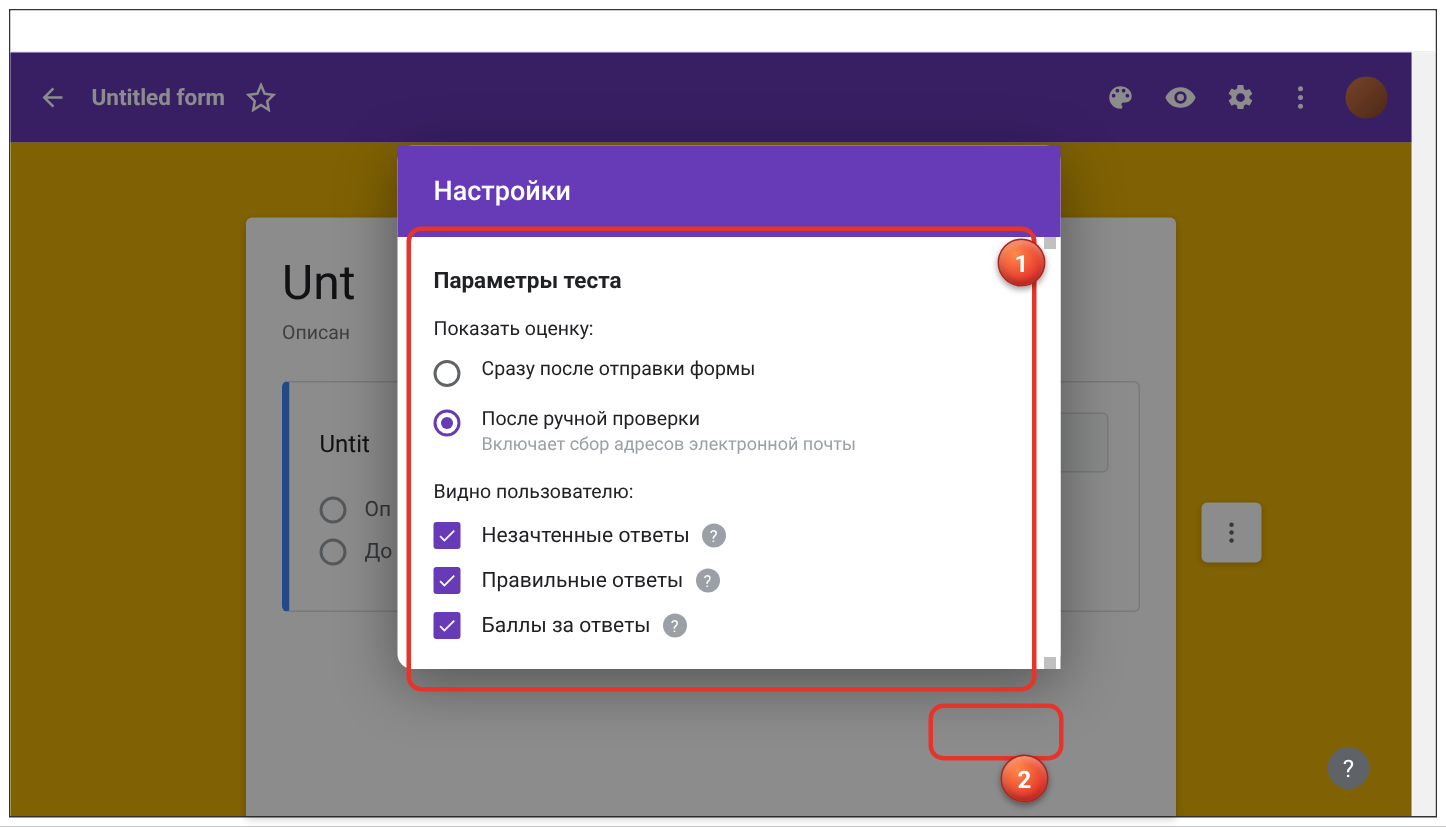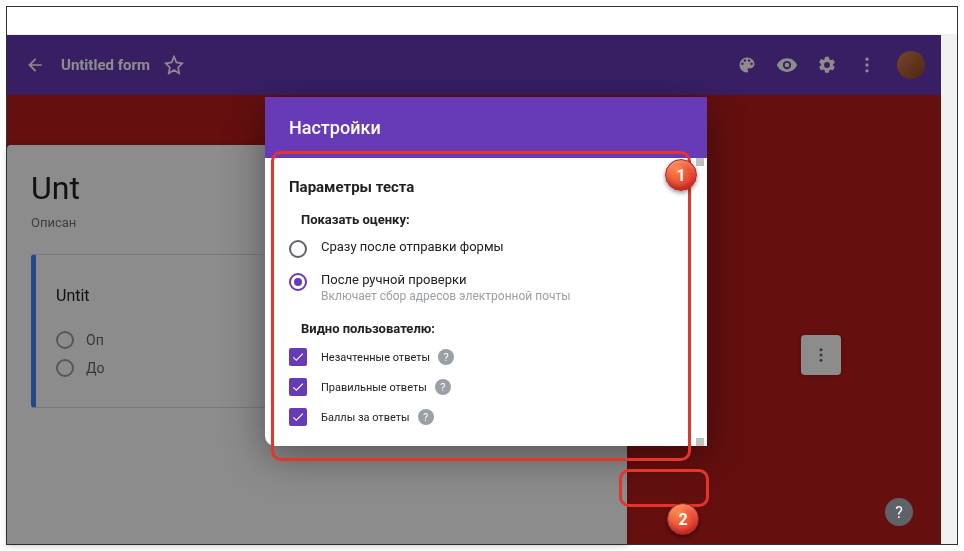--- a/index.html
+++ b/index.html
@@ -11,21 +11,21 @@
     .app { position: absolute; left: 0; right: 16px; top: 28px; bottom: 0; background: #fff; }
     .header { height: 60px; background: #673ab7; display: flex; align-items: center; padding: 0 16px; color: #fff; }
     .header .back { width: 24px; height: 24px; display:flex; align-items:center; justify-content:center; margin-right: 14px; cursor:pointer; }
     .header .title { font-size: 15px; font-weight: 700; flex: 0 0 auto; }
     .header .star { margin-left: 14px; cursor:pointer; }
     .header .spacer { flex: 1; }
     .header .icon-btn { width: 40px; height: 40px; display:flex; align-items:center; justify-content:center; cursor:pointer; }
     .send-btn { background: rgba(255,255,255,0.18); color: #fff; border:none; padding: 8px 16px; font-size: 13px; font-weight: 500; border-radius: 2px; margin: 0 6px; cursor:pointer; }
     .avatar { width: 28px; height: 28px; border-radius: 50%; background: linear-gradient(135deg,#d97b4a,#8b4a2a); margin-left: 10px; }
 
-    .canvas { position: absolute; left:0; right:0; top:60px; bottom:0; background: #b91c1c; display:flex; padding-top: 40px; }
+    .canvas { position: absolute; left:0; right:0; top:60px; bottom:0; background: #eab308; display:flex; justify-content:center; padding-top: 40px; }
     .form-card { width: 620px; background: #fff; border-radius: 4px 4px 0 0; box-shadow: 0 2px 6px rgba(0,0,0,.2); padding: 24px; margin-top: 10px; }
     .form-title-big { font-size: 32px; color: #202124; margin-bottom: 8px; }
     .form-desc { color: #70757a; font-size: 13px; margin-bottom: 24px; }
     .question-card { border: 1px solid #dadce0; border-left: 5px solid #4285f4; border-radius: 4px; padding: 20px; margin-top: 20px; }
     .q-top { display:flex; align-items:center; margin-bottom: 16px; }
     .q-title { font-size: 16px; color:#202124; flex:0 0 auto; }
     .q-type { margin-left:auto; width:180px; height:40px; border:1px solid #dadce0; border-radius:4px; background:#f8f9fa; }
     .q-opt { display:flex; align-items:center; margin: 10px 0; color:#5f6368; font-size:14px; }
     .q-radio { width:18px; height:18px; border:2px solid #9aa0a6; border-radius:50%; margin-right:12px; }
     .side-tools { position:absolute; right:100px; top:240px; width:40px; background:#fff; border-radius:4px; box-shadow:0 1px 4px rgba(0,0,0,.2); display:flex; flex-direction:column; }
@@ -36,31 +36,31 @@
 
     .dialog { position:absolute; left:258px; top:62px; width:442px; background:#fff; box-shadow:0 10px 40px rgba(0,0,0,.4); border-radius:10px; z-index:5; }
     .dialog-head { background:#673ab7; color:#fff; padding: 20px 24px; font-size:18px; font-weight:500; }
     .dialog-body-wrap { position:relative; }
     .dialog-scroll { max-height: 320px; overflow:hidden; position:relative; padding-right:14px; }
     .dialog-inner-scroll { position:absolute; right:0; top:0; bottom:0; width:14px; background:#fff; }
     .dialog-inner-scroll .thumb-up { position:absolute; top:0; left:3px; width:8px; height:8px; background:#c0c0c0; }
     .dialog-inner-scroll .thumb-dn { position:absolute; bottom:0; left:3px; width:8px; height:8px; background:#c0c0c0; }
     .dialog-body { padding: 20px 24px 8px 24px; }
     .dlg-section-title { font-size:15px; font-weight:700; color:#202124; margin-bottom: 16px; }
-    .dlg-subhead { font-size:13px; font-weight:700; color:#202124; margin: 6px 12px 12px; }
+    .dlg-subhead { font-size:13px; font-weight:400; color:#202124; margin: 6px 0 12px; }
     .radio-row { display:flex; align-items:flex-start; margin: 8px 0 14px; cursor:pointer; }
     .radio-outer { width:18px; height:18px; border:2px solid #5f6368; border-radius:50%; margin-right:14px; flex-shrink:0; position:relative; margin-top:1px; }
     .radio-outer.sel { border-color:#673ab7; }
     .radio-outer.sel::after { content:''; position:absolute; left:3px; top:3px; width:8px; height:8px; background:#673ab7; border-radius:50%; }
     .radio-label { font-size:13px; color:#202124; }
     .radio-sub { font-size:12px; color:#9aa0a6; margin-top:2px; }
     .chk-row { display:flex; align-items:center; margin: 12px 0; cursor:pointer; }
     .chk { width:18px; height:18px; background:#673ab7; border-radius:2px; margin-right:14px; display:flex; align-items:center; justify-content:center; }
     .chk svg { width:14px; height:14px; }
-    .chk-label { font-size:11px; color:#202124; margin-right:8px; }
+    .chk-label { font-size:14px; color:#202124; margin-right:8px; }
     .help-q { width:16px; height:16px; border-radius:50%; background:#9aa0a6; color:#fff; font-size:11px; display:flex; align-items:center; justify-content:center; cursor:pointer; }
     .dialog-actions { display:flex; justify-content:flex-end; padding: 10px 18px 14px; gap: 4px; }
     .txt-btn { background:none; border:none; padding: 8px 12px; font-size:13px; font-weight:500; cursor:pointer; letter-spacing:.3px; }
     .btn-cancel { color:#5f6368; }
     .btn-save { color:#673ab7; }
 
     
     .callout { position:absolute; border:3px solid #e5352b; border-radius:10px; z-index:6; pointer-events:none; }
     .marker { position:absolute; width:32px; height:32px; border-radius:50%; background: radial-gradient(circle at 35% 30%, #ff8a4a, #e5352b 70%); box-shadow: 0 2px 4px rgba(0,0,0,.4), inset 0 -2px 4px rgba(0,0,0,.3), inset 0 2px 4px rgba(255,255,255,.4); color:#fff; font-weight:700; font-size:16px; display:flex; align-items:center; justify-content:center; z-index:7; border:1px solid #b02318; }
 

